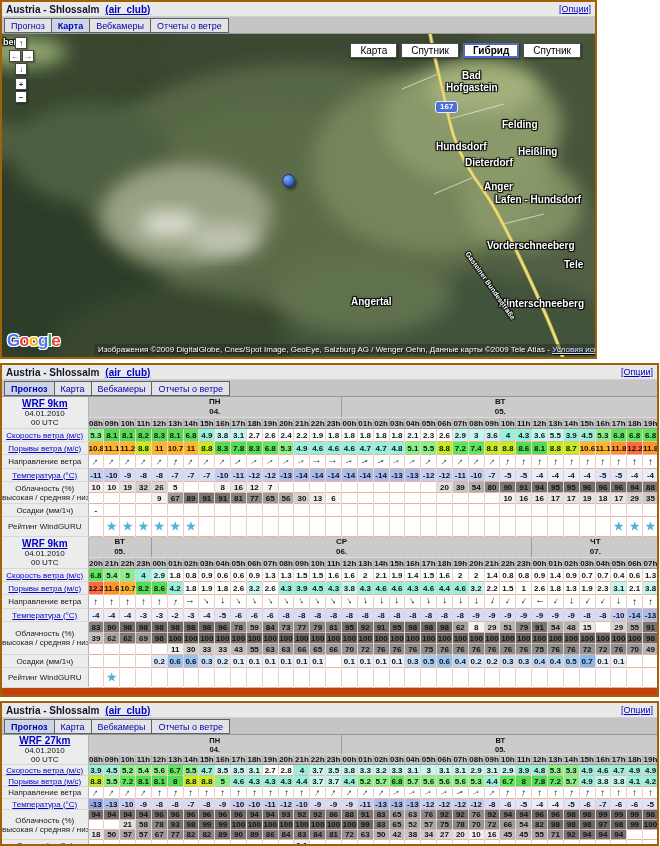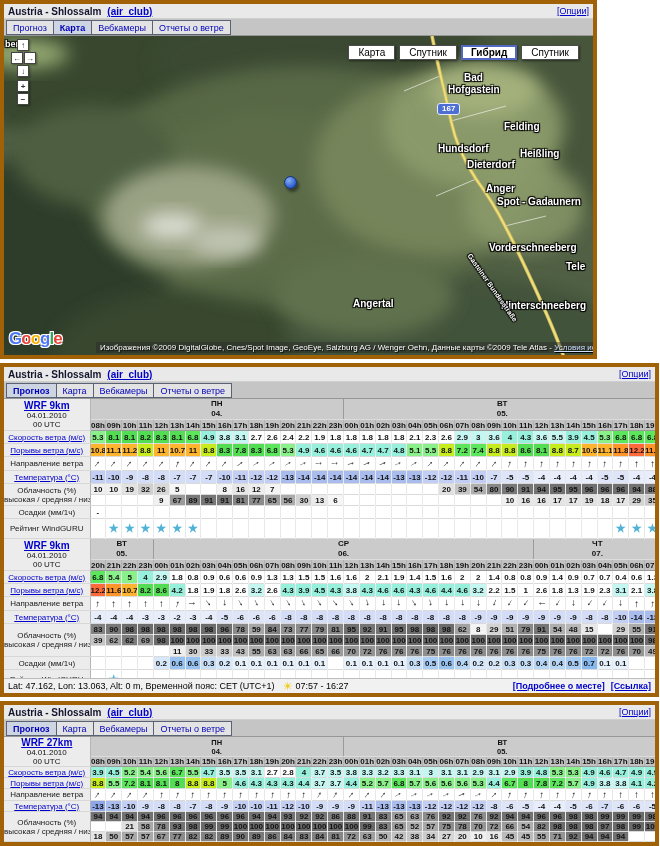--- a/index.html
+++ b/index.html
@@ -1,18 +1,18 @@
 <!DOCTYPE html>
 <html><head>
 <meta charset="utf-8">
 <style>
   *{box-sizing:border-box;margin:0;padding:0}
   html,body{width:660px;height:846px;overflow:hidden;background:#fff;
     font-family:"Liberation Sans",sans-serif}
-  .panel{border:4px solid #a16207;background:#a3a3a3;display:flex;flex-direction:column;overflow:hidden}
+  .panel{border:2px solid #a16207;background:#c2410c;display:flex;flex-direction:column;overflow:hidden}
   #sec-map{width:597px;height:359px}
   #sec-f1{width:659px;height:334px;margin-top:4px}
   #sec-f2{width:659px;height:145px;margin-top:4px}
   .titlebar{height:15px;flex:0 0 15px;background:#e9e9e9;border-bottom:1px solid #cfcfcf;
     display:flex;align-items:center;padding:0 4px;font-size:10px;white-space:nowrap}
   .t-title{font-weight:bold;color:#14142e}
   .t-club{color:#0000cc;text-decoration:underline;font-weight:bold;margin-left:6px;cursor:pointer}
   .t-spacer{flex:1}
   .t-opt{color:#0000cc;text-decoration:underline;font-size:9px;cursor:pointer}
   .tabbar{height:17px;flex:0 0 17px;background:#c5c5c5;display:flex;align-items:stretch;
@@ -119,21 +119,21 @@
     </svg>
     <div id="map-labels">
         <div class="mlabel" style="left: 1px; top: 3px; font-size: 9px;">berg</div>
         <div class="mlabel" style="left: 460px; top: 36px;">Bad</div>
         <div class="mlabel" style="left: 444px; top: 48px;">Hofgastein</div>
         <div class="mlabel" style="left: 500px; top: 85px;">Felding</div>
         <div class="mlabel" style="left: 434px; top: 107px;">Hundsdorf</div>
         <div class="mlabel" style="left: 516px; top: 112px;">Heißling</div>
         <div class="mlabel" style="left: 463px; top: 123px;">Dieterdorf</div>
         <div class="mlabel" style="left: 482px; top: 147px;">Anger</div>
-        <div class="mlabel" style="left: 493px; top: 160px;">Spot - Gadaunern</div>
+        <div class="mlabel" style="left: 493px; top: 160px;">Lafen - Hundsdorf</div>
         <div class="mlabel" style="left: 485px; top: 206px;">Vorderschneeberg</div>
         <div class="mlabel" style="left: 562px; top: 225px;">Tele</div>
         <div class="mlabel" style="left: 497px; top: 264px;">Hinterschneeberg</div>
         <div class="mlabel" style="left: 349px; top: 262px;">Angertal</div>
         <div class="mlabel" style="left: 448px; top: 248px; font-size: 7px; transform: rotate(55deg);">Gasteiner Bundesstraße</div>
       </div>
     <span class="shield" style="left:433px;top:67px">167</span>
     <div class="marker" style="left:280px;top:140px"></div>
     <div class="ctl" style="left:13px;top:3px">↑</div>
     <div class="ctl" style="left:7px;top:16px">←</div>
@@ -993,28 +993,20 @@
             <td class="c star"></td>
             <td class="c star"></td>
             <td class="c star"></td>
             <td class="c star"></td>
             <td class="c star"></td>
             <td class="c star"></td>
           </tr>
         </tbody>
       </table>
     </div>
-  <div class="fc-footer">
-    <span>Lat: 47.162, Lon: 13.063, Alt: 0 m, Временной пояс: CET (UTC+1)</span>
-    <span class="sun">☀</span>
-    <span>07:57 - 16:27</span>
-    <span class="t-spacer"></span>
-    <span class="flink">[Подробнее о месте]</span>
-    <span class="flink">[Ссылка]</span>
-  </div>
 </div>
 
 <div class="panel" id="sec-f2">
   <div class="titlebar">
     <span class="t-title">Austria - Shlossalm</span>
     <span class="t-club">(air_club)</span>
     <span class="t-spacer"></span>
     <span class="t-opt">[Опции]</span>
   </div>
   <div class="tabbar">

